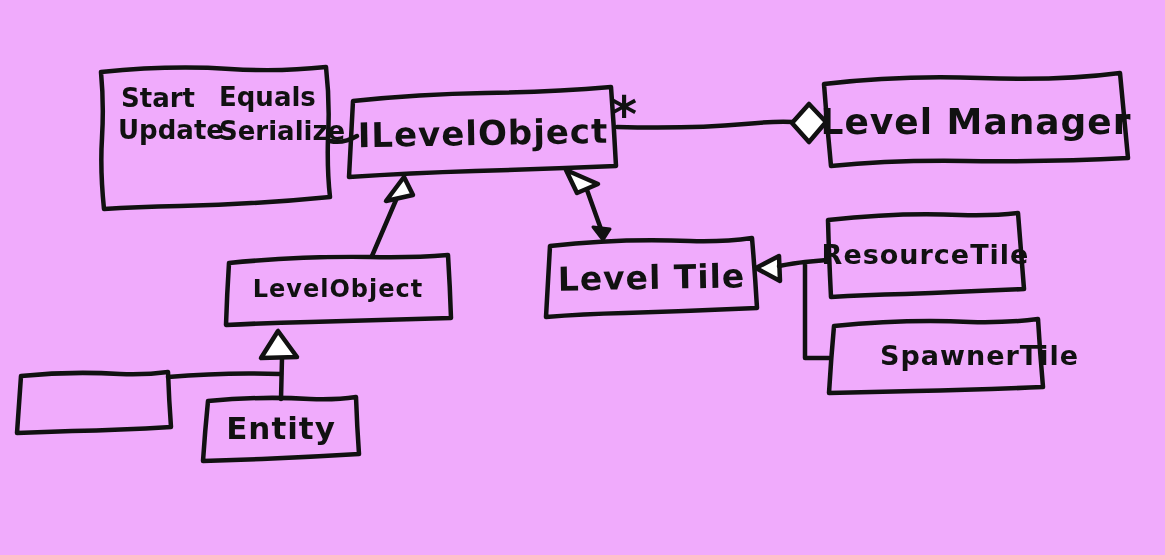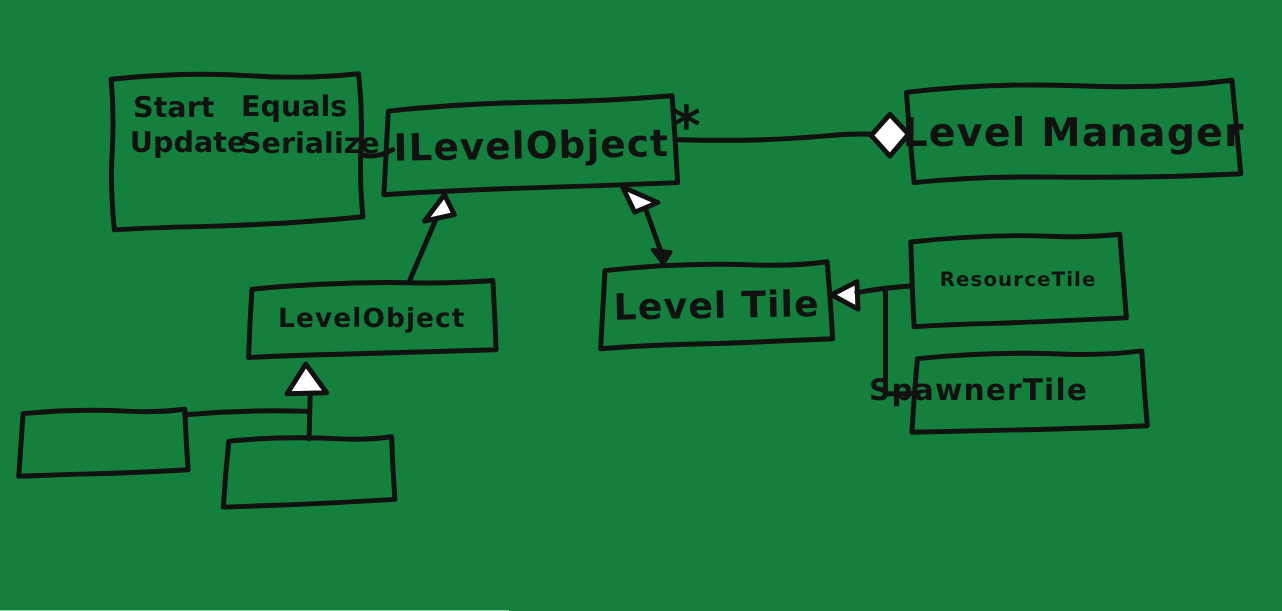--- a/index.html
+++ b/index.html
@@ -1,20 +1,20 @@
 <!DOCTYPE html>
 <html><head>
 <meta charset="utf-8">
 <style>
   html, body { margin: 0; padding: 0; background: #ffffff; }
   .canvas {
     position: relative;
     width: 1165px;
     height: 555px;
-    background: #15803d;
+    background: #f0abfc;
     overflow: hidden;
     font-family: "DejaVu Sans", sans-serif;
   }
   .strokes {
     position: absolute;
     inset: 0;
     width: 1165px;
     height: 555px;
   }
   .strokes path {
@@ -93,18 +93,19 @@
 
   <span class="note-item" style="left:121px; top:83px;">Start</span>
   <span class="note-item" style="left:118px; top:115px;">Update</span>
   <span class="note-item" style="left:219px; top:82px;">Equals</span>
   <span class="note-item" style="left:219px; top:116px;">Serialize</span>
 
   <div class="label" style="left:355px; top:94px;  width:256px; height:78px; font-size:34px; transform:rotate(-1deg);">ILevelObject</div>
   <div class="label" style="left:827px; top:78px;  width:298px; height:86px; font-size:36px;">Level Manager</div>
   <div class="label" style="left:227px; top:257px; width:222px; height:64px; font-size:24px;">LevelObject</div>
   <div class="label" style="left:547px; top:241px; width:209px; height:73px; font-size:33px; transform:rotate(-1deg);">Level Tile</div>
-  <div class="label" style="left:829px; top:215px; width:193px; height:79px; font-size:18px;">ResourceTile</div>
-  <div class="label" style="left:784px; top:321px; width:211px; height:69px; font-size:27px;">SpawnerTile</div>
+  <div class="label" style="left:829px; top:215px; width:193px; height:79px; font-size:27px;">ResourceTile</div>
+  <div class="label" style="left:874px; top:321px; width:211px; height:69px; font-size:27px;">SpawnerTile</div>
+  <div class="label" style="left:205px; top:398px; width:152px; height:60px; font-size:31px;">Entity</div>
 
   <span class="star" style="left:611px; top:90px;">*</span>
 
 </div>
 
 </body></html>

